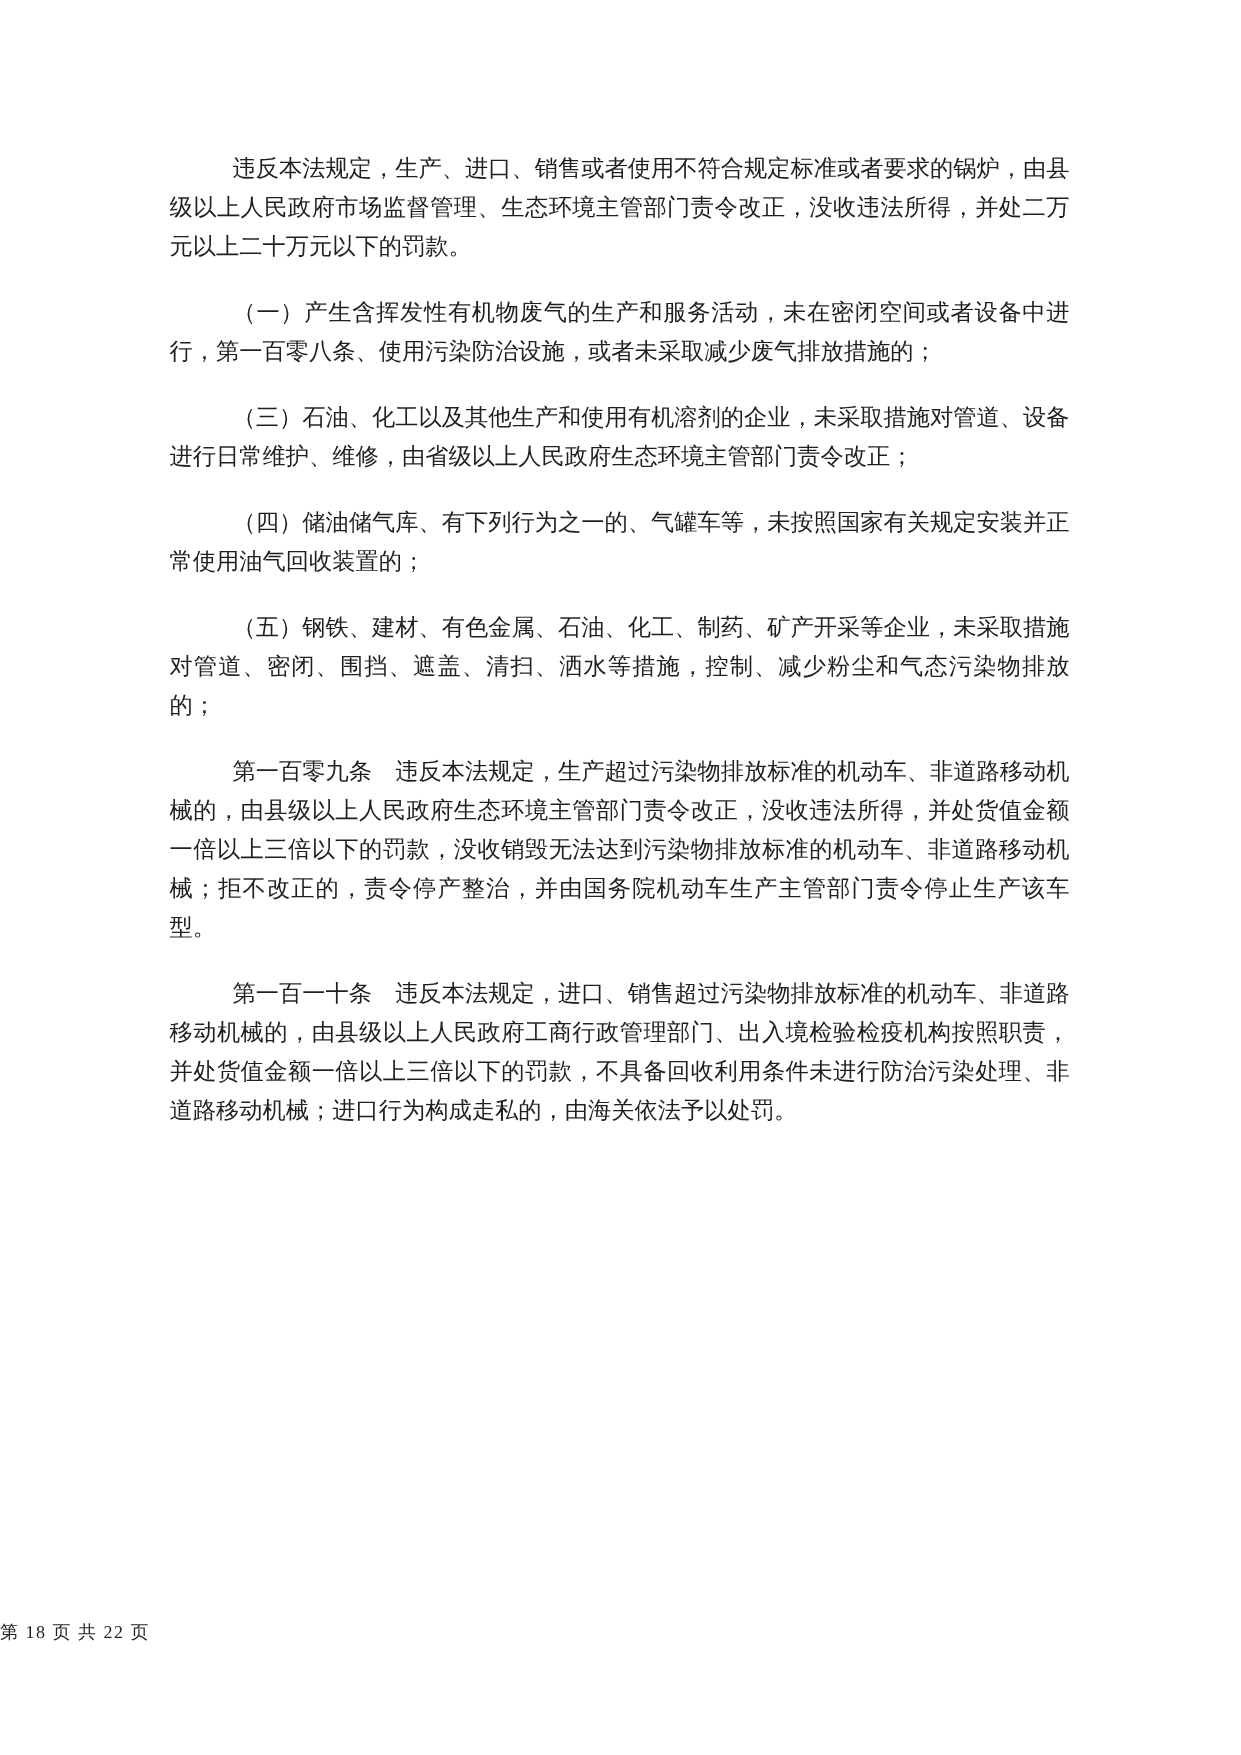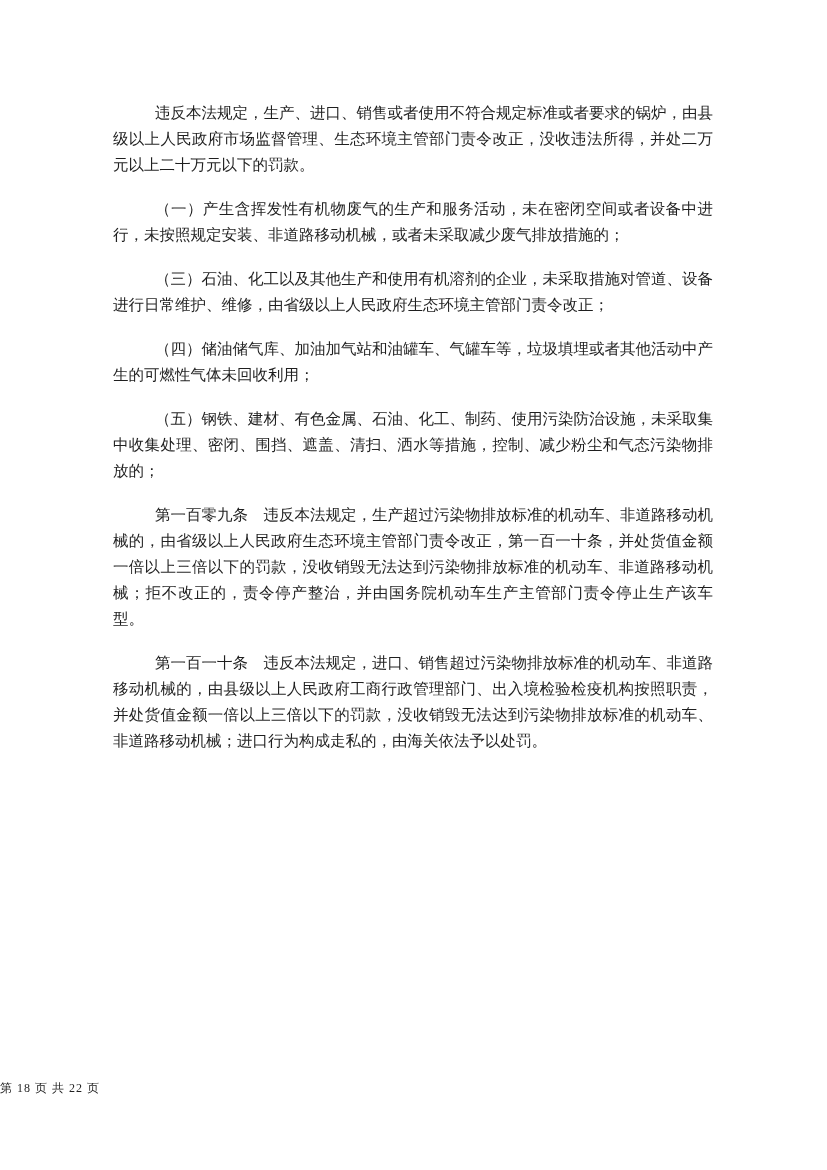--- a/index.html
+++ b/index.html
@@ -42,23 +42,23 @@
     letter-spacing: 1px;
   }
 </style>
 </head>
 <body>
 
 <div class="page">
   <div class="doc-body">
 
   <p class="para">违反本法规定，生产、进口、销售或者使用不符合规定标准或者要求的锅炉，由县级以上人民政府市场监督管理、生态环境主管部门责令改正，没收违法所得，并处二万元以上二十万元以下的罚款。</p>
-      <p class="para">（一）产生含挥发性有机物废气的生产和服务活动，未在密闭空间或者设备中进行，未按照规定安装、非道路移动机械，或者未采取减少废气排放措施的；</p>
+      <p class="para">（一）产生含挥发性有机物废气的生产和服务活动，未在密闭空间或者设备中进行，第一百零八条、使用污染防治设施，或者未采取减少废气排放措施的；</p>
       <p class="para">（三）石油、化工以及其他生产和使用有机溶剂的企业，未采取措施对管道、设备进行日常维护、维修，由省级以上人民政府生态环境主管部门责令改正；</p>
-      <p class="para">（四）储油储气库、加油加气站和油罐车、气罐车等，垃圾填埋或者其他活动中产生的可燃性气体未回收利用；</p>
-      <p class="para">（五）钢铁、建材、有色金属、石油、化工、制药、使用污染防治设施，未采取集中收集处理、密闭、围挡、遮盖、清扫、洒水等措施，控制、减少粉尘和气态污染物排放的；</p>
-      <p class="para">第一百零九条　违反本法规定，生产超过污染物排放标准的机动车、非道路移动机械的，由省级以上人民政府生态环境主管部门责令改正，第一百一十条，并处货值金额一倍以上三倍以下的罚款，没收销毁无法达到污染物排放标准的机动车、非道路移动机械；拒不改正的，责令停产整治，并由国务院机动车生产主管部门责令停止生产该车型。</p>
-      <p class="para">第一百一十条　违反本法规定，进口、销售超过污染物排放标准的机动车、非道路移动机械的，由县级以上人民政府工商行政管理部门、出入境检验检疫机构按照职责，并处货值金额一倍以上三倍以下的罚款，没收销毁无法达到污染物排放标准的机动车、非道路移动机械；进口行为构成走私的，由海关依法予以处罚。</p>
+      <p class="para">（四）储油储气库、有下列行为之一的、气罐车等，未按照国家有关规定安装并正常使用油气回收装置的；</p>
+      <p class="para">（五）钢铁、建材、有色金属、石油、化工、制药、矿产开采等企业，未采取措施对管道、密闭、围挡、遮盖、清扫、洒水等措施，控制、减少粉尘和气态污染物排放的；</p>
+      <p class="para">第一百零九条　违反本法规定，生产超过污染物排放标准的机动车、非道路移动机械的，由县级以上人民政府生态环境主管部门责令改正，没收违法所得，并处货值金额一倍以上三倍以下的罚款，没收销毁无法达到污染物排放标准的机动车、非道路移动机械；拒不改正的，责令停产整治，并由国务院机动车生产主管部门责令停止生产该车型。</p>
+      <p class="para">第一百一十条　违反本法规定，进口、销售超过污染物排放标准的机动车、非道路移动机械的，由县级以上人民政府工商行政管理部门、出入境检验检疫机构按照职责，并处货值金额一倍以上三倍以下的罚款，不具备回收利用条件未进行防治污染处理、非道路移动机械；进口行为构成走私的，由海关依法予以处罚。</p>
     </div>
   <div class="page-footer">
     <span>第 18 页 共 22 页</span>
   </div>
 </div>
 
 </body></html>

